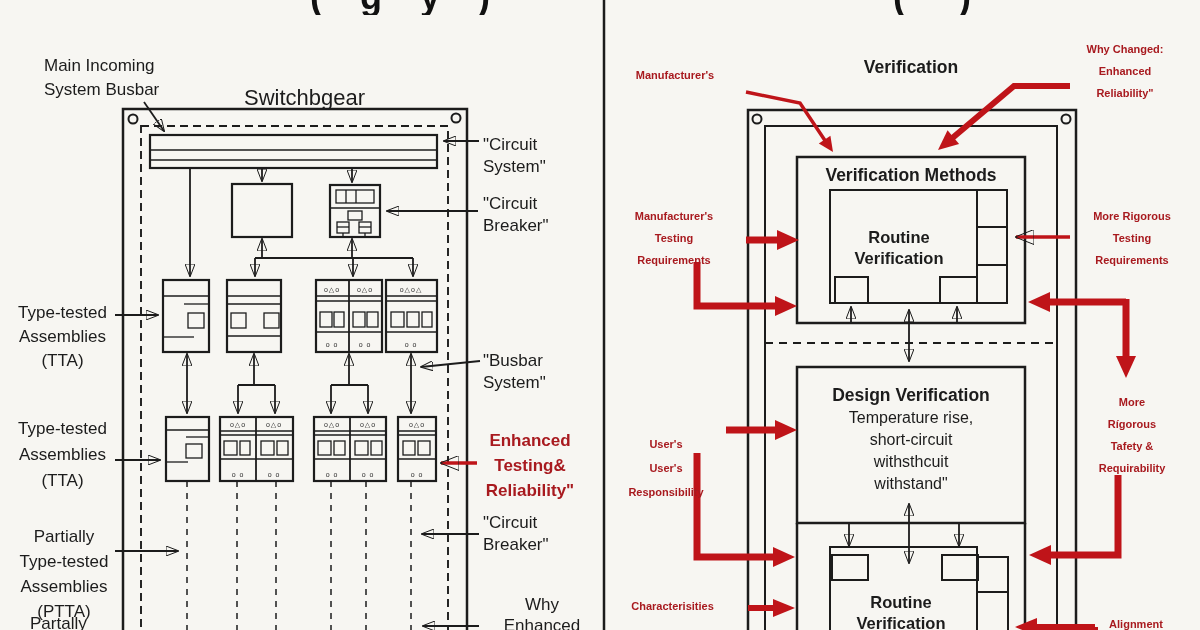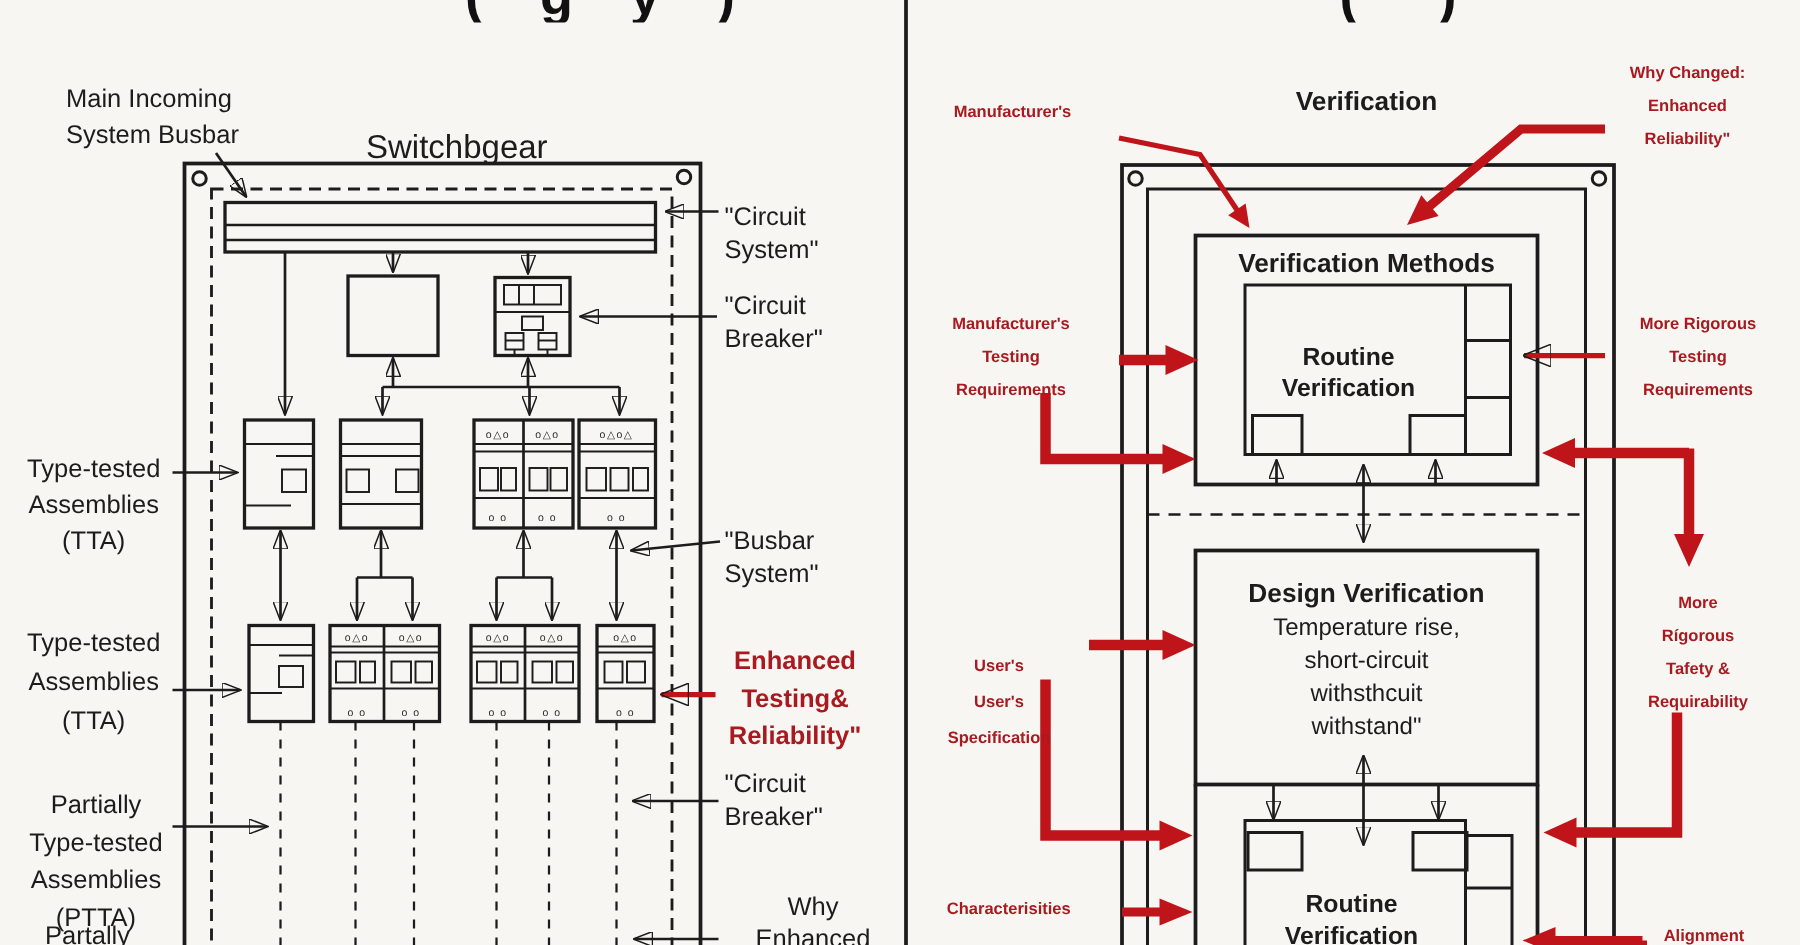--- a/index.html
+++ b/index.html
@@ -387,21 +387,21 @@
   <div>Requirements</div>
 </div>
 <div class="lbl red c" style="left:1062px;top:205px;width:140px;">
   <div>More Rigorous</div>
   <div>Testing</div>
   <div>Requirements</div>
 </div>
 <div class="lbl red c" style="left:600px;top:388px;width:132px;line-height:24px;margin-top:44px;">
   <div>User's</div>
   <div>User's</div>
-  <div>Specification</div>
+  <div>Responsibility</div>
 </div>
 <div class="lbl red c" style="left:1062px;top:391px;width:140px;">
   <div>More</div>
   <div>Rígorous</div>
   <div>Tafety &amp;</div>
   <div>Requirability</div>
 </div>
 <div class="lbl red c" style="left:595px;top:595px;width:155px;line-height:23px;">
   <div>Characterisities</div>
 </div>

